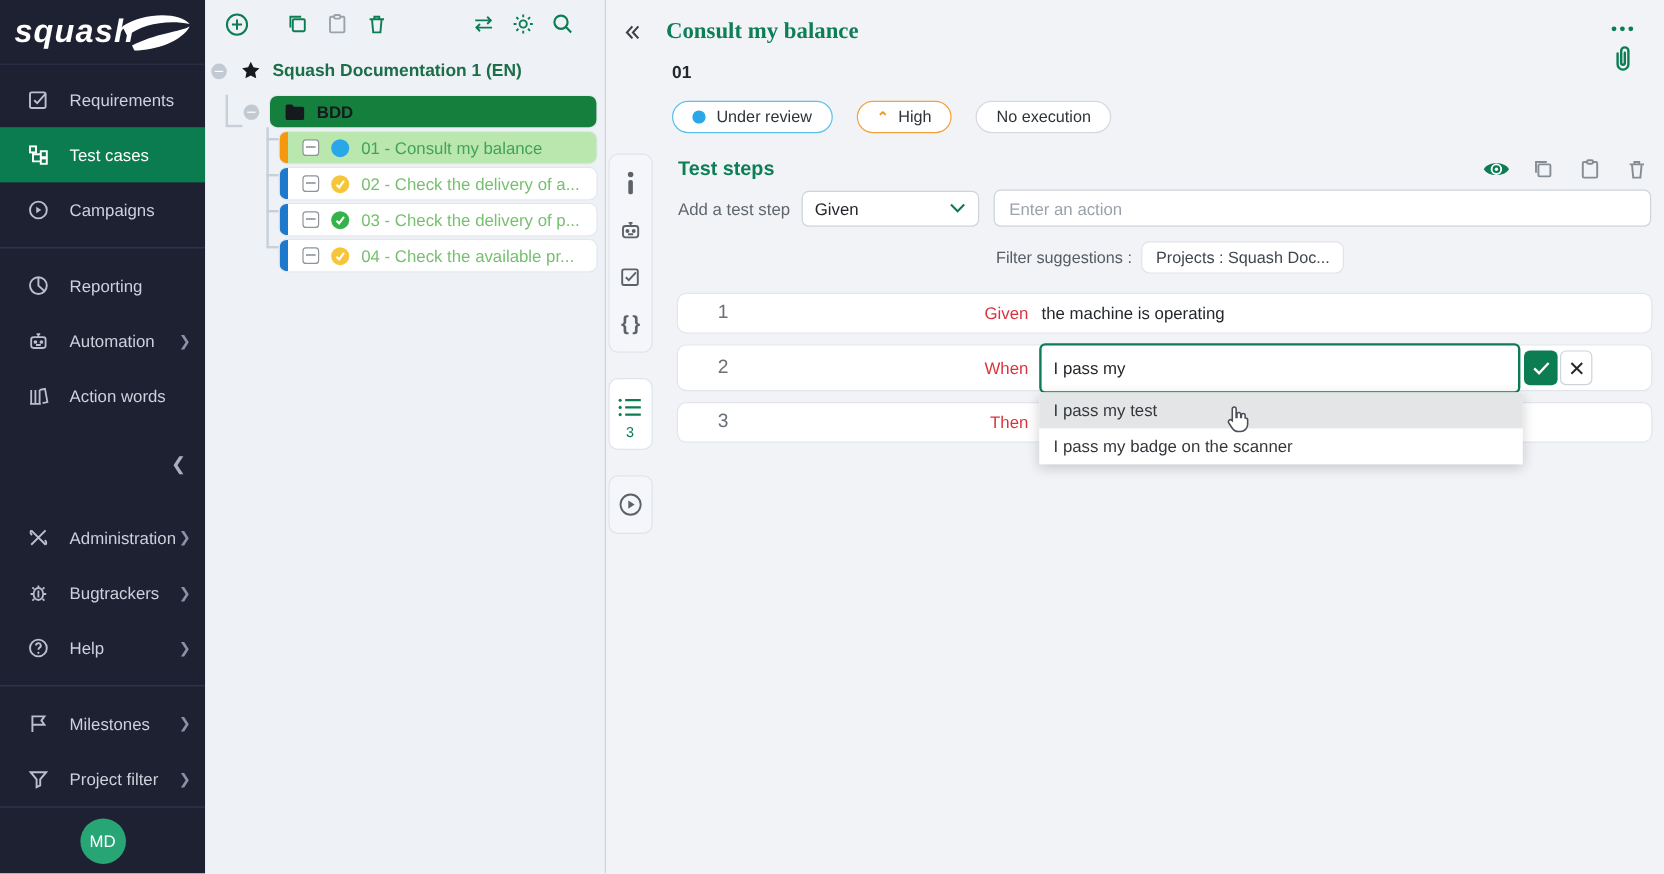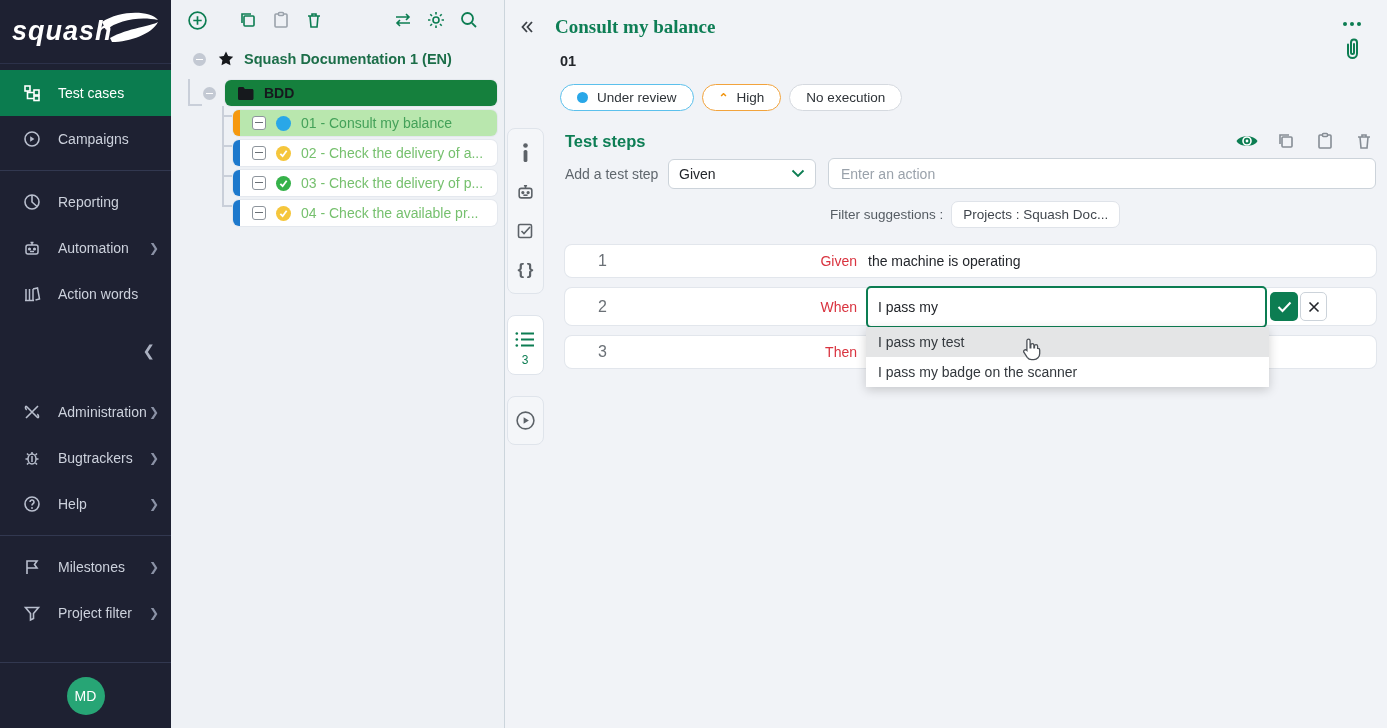--- a/index.html
+++ b/index.html
@@ -37,21 +37,21 @@
 
   
   .tree-panel { width:334px; background:#eef1f5; position:relative;
     border-right:1px solid #ccd5dc; flex-shrink:0; }
   .tree-toolbar { height:40px; display:flex; align-items:center; padding:0 14px; }
   .tbtn { width:24px; height:24px; margin-right:9px; display:flex;
     align-items:center; justify-content:center; cursor:pointer; }
   .tb-gap { width:18px; }
   .tb-right { margin-left:auto; display:flex; }
   .tree { position:relative; padding-top:6px; }
-  .tree-root { display:flex; align-items:center; height:26px; padding-left:22px; }
+  .tree-root { display:flex; align-items:center; height:26px; padding-left:5px; }
   .tree-root-label { color:#1c6e49; font-weight:bold; font-size:14.5px; margin-left:9px; }
   .t-expander { width:13px; height:13px; border-radius:50%; background:#c3c9d3;
     position:relative; cursor:pointer; flex-shrink:0; }
   .t-expander:after { content:""; position:absolute; left:3px; right:3px; top:6px;
     height:1.6px; background:#fff; }
   .tree-line { position:absolute; background:#c9cfd9; }
   .folder-row { margin:8px 0 0 54px; width:272px; height:26px; background:#15803d;
     border-radius:6px; display:flex; align-items:center; box-shadow:0 0 0 1px #e4e8ee;
     cursor:pointer; position:relative; }
   .folder-row .t-expander { position:absolute; left:-22px; }
@@ -77,21 +77,21 @@
   .titem.selected .titem-label { color:#44a159; }
 
   
   .main { flex:1; display:flex; flex-direction:column; position:relative; }
   .main-header { padding:16px 0 0 11px; position:relative; }
   .hrow { display:flex; align-items:center; }
   .back-btn { width:22px; height:22px; cursor:pointer; display:flex;
     align-items:center; justify-content:center; }
   .page-title { color:#0e7e55; font-weight:bold; font-size:19px; margin-left:17px;font-family:Liberation Serif, serif; }
   .ref { margin:15px 0 0 44px; font-weight:bold; font-size:14.5px; color:#23262b; }
-  .chips { display:flex; margin:15px 0 0 44px; gap:8px; }
+  .chips { display:flex; margin:15px 0 0 44px; gap:20px; }
   .chip { height:27px; border-radius:14px; background:#fff; display:flex;
     align-items:center; padding:0 16px; font-size:13.5px; color:#2e3338;
     border:1px solid #d5d9df; }
   .chip.c-blue { border-color:#5bc0ec; cursor:pointer; }
   .chip.c-orange { border-color:#f2a33c; cursor:pointer; }
   .chip .dot { width:11px; height:11px; border-radius:50%;
     background:var(--status-blue,#29a7e8); margin-right:9px; }
   .chip .caret { color:#f0940f; font-weight:bold; margin-right:8px; font-size:12px; }
   .hdr-actions { position:absolute; top:18px; right:24px; display:flex;
     flex-direction:column; align-items:center; gap:6px; }
@@ -167,20 +167,29 @@
 
   <aside class="sidebar">
     <div class="logo">
       <span class="logo-text">squash</span>
       <svg class="logo-swoosh" width="60" height="48" viewBox="0 0 60 48">
         <path d="M2 14 C20 2 50 2 58 12 C40 8 18 12 6 22 Z" fill="#fff"></path>
         <path d="M10 30 C28 20 52 18 58 14 C52 26 30 34 12 34 Z" fill="#fff"></path>
       </svg>
     </div>
     <nav class="nav">
+      <div class="nav-item">
+        <span class="ic">
+          <svg width="18" height="18" viewBox="0 0 18 18" fill="none" stroke-width="1.6">
+              <rect x="2" y="3" width="13" height="13" rx="1.5"></rect>
+              <path d="M5.5 9.5l2.5 2.5 7-8"></path>
+            </svg>
+          </span>
+        <span>Requirements</span>
+      </div>
       <div class="nav-item active">
         <span class="ic">
           <svg width="18" height="18" viewBox="0 0 18 18" fill="none" stroke-width="1.6">
               <rect x="2" y="2" width="5" height="5"></rect>
               <rect x="11" y="6" width="5" height="5"></rect>
               <rect x="11" y="12" width="5" height="4.5"></rect>
               <path d="M4.5 7v7.5H11M4.5 8.5H11"></path>
             </svg>
           </span>
         <span>Test cases</span>

